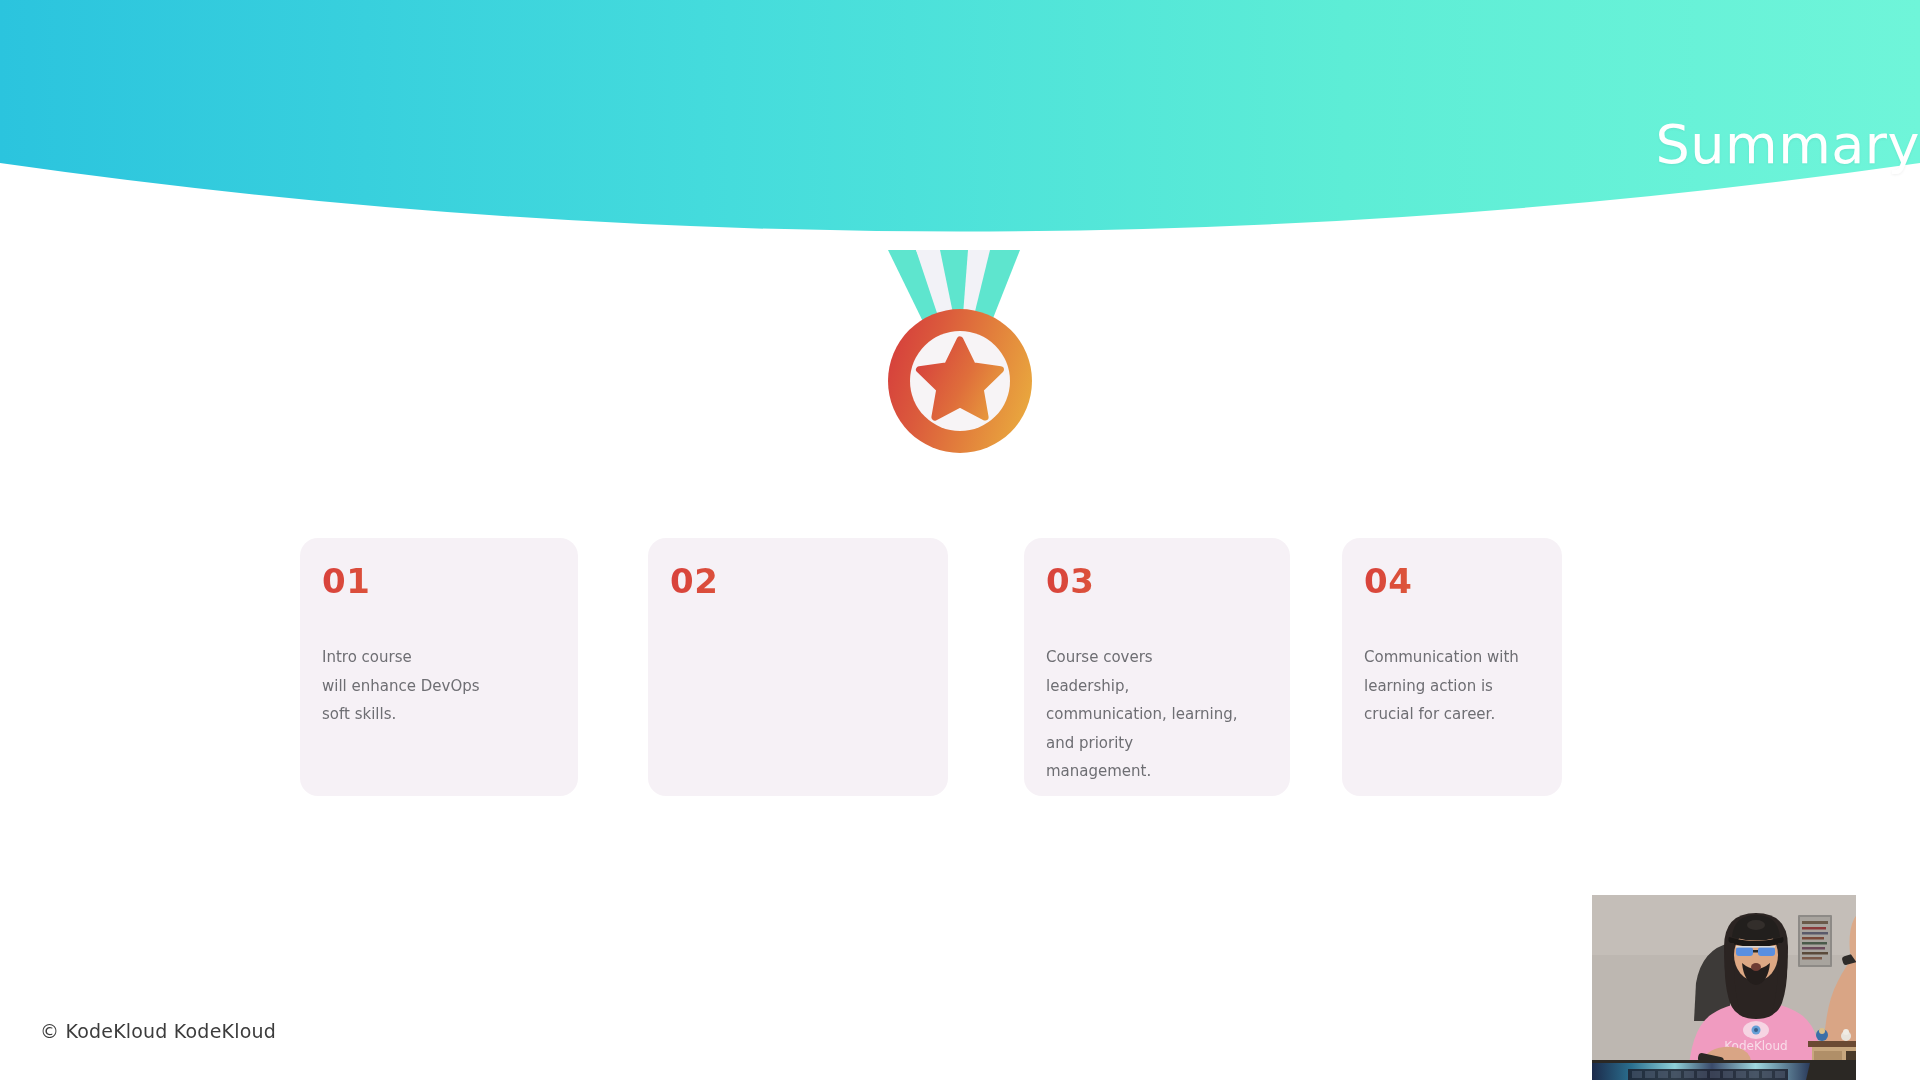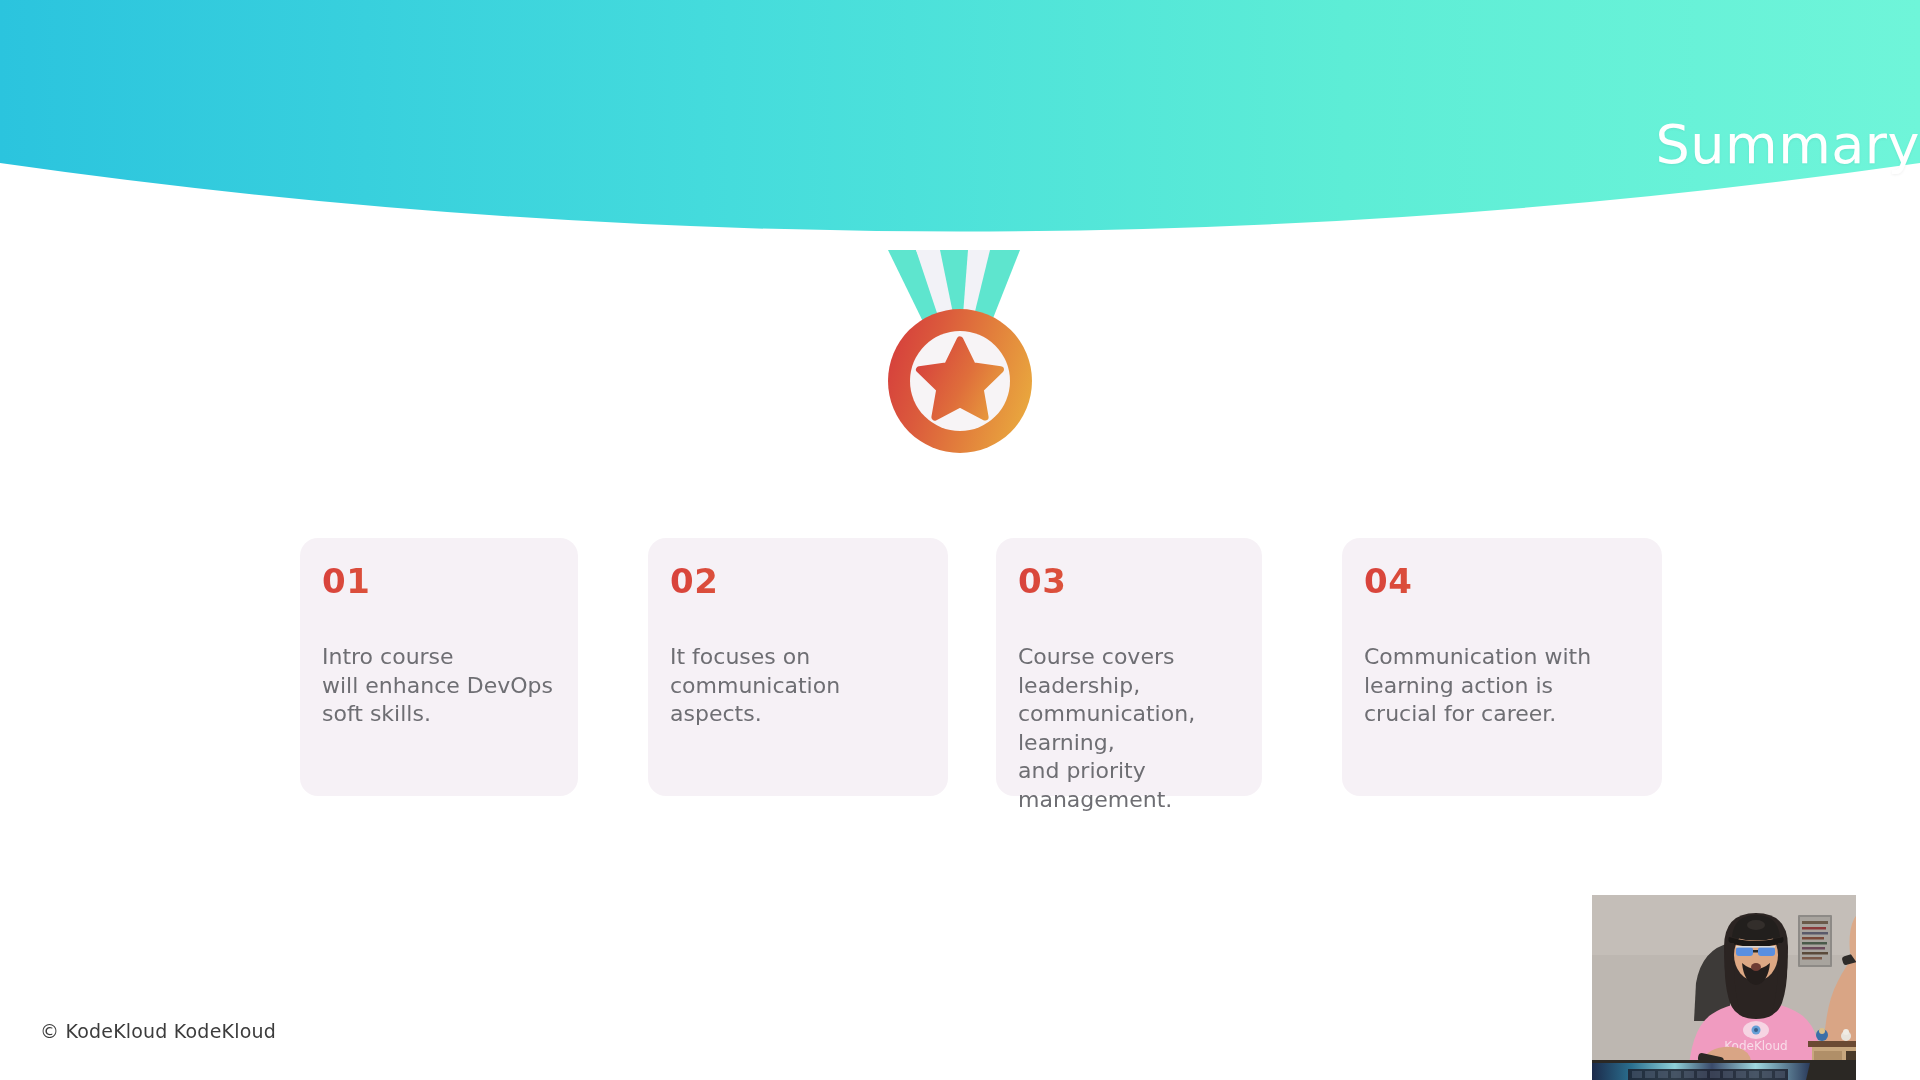--- a/index.html
+++ b/index.html
@@ -56,37 +56,37 @@
   .summary-card {
     position:absolute;
     top:0;
     height:258px;
     background:#f6f1f6;
     border-radius:18px;
     padding:26px 22px 0 22px;
   }
   .summary-card.c0 { left:0px;   width:278px; }
   .summary-card.c1 { left:348px; width:300px; }
-  .summary-card.c2 { left:696px; width:266px; }
-  .summary-card.c3 { left:1042px;width:320px; }
+  .summary-card.c2 { left:724px; width:266px; }
+  .summary-card.c3 { left:1042px;width:220px; }
 
   .card-number {
     font-size:34px;
     font-weight:bold;
     line-height:1;
     background:linear-gradient(100deg,#d8413c 0%,#e0643a 45%,#e6a03a 100%);
     -webkit-background-clip:text;
     background-clip:text;
     -webkit-text-fill-color:transparent;
     color:#d8613c;
     letter-spacing:0.5px;
   }
   .card-text {
     margin-top:45px;
-    font-size:22px;
+    font-size:15px;
     line-height:28.5px;
     color:#6e6e73;
     white-space:pre-line;
     font-weight:400;
   }
 
   
   #copyright {
     position:absolute;
     left:40px; top:1020px;
@@ -162,23 +162,20 @@
 
     <div class="summary-card c0">
       <div class="card-number">01</div>
       <div class="card-text">Intro course
 will enhance DevOps
 soft skills.</div>
     </div>
 
     <div class="summary-card c1">
       <div class="card-number">02</div>
-      <div class="card-text">It focuses on
-communication
-aspects.</div>
     </div>
 
     <div class="summary-card c2">
       <div class="card-number">03</div>
       <div class="card-text">Course covers
 leadership,
 communication, learning,
 and priority
 management.</div>
     </div>

